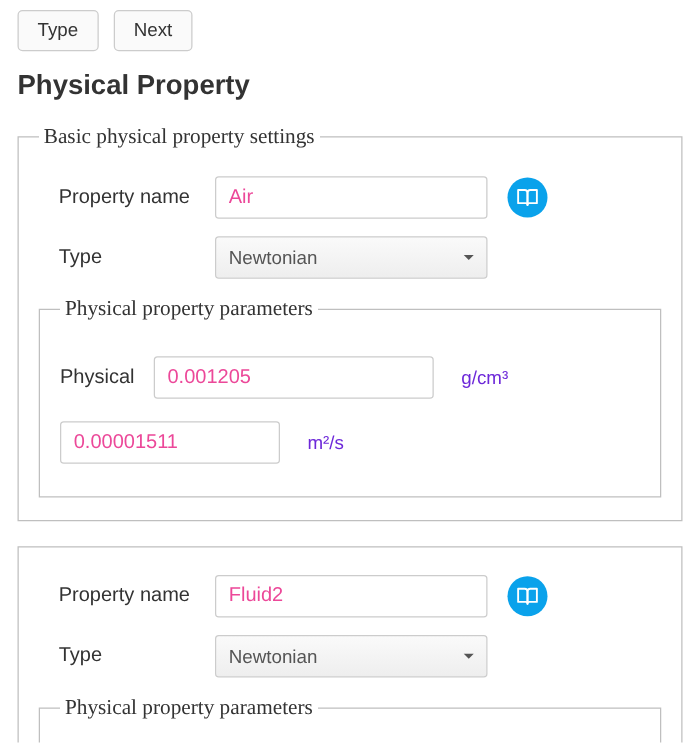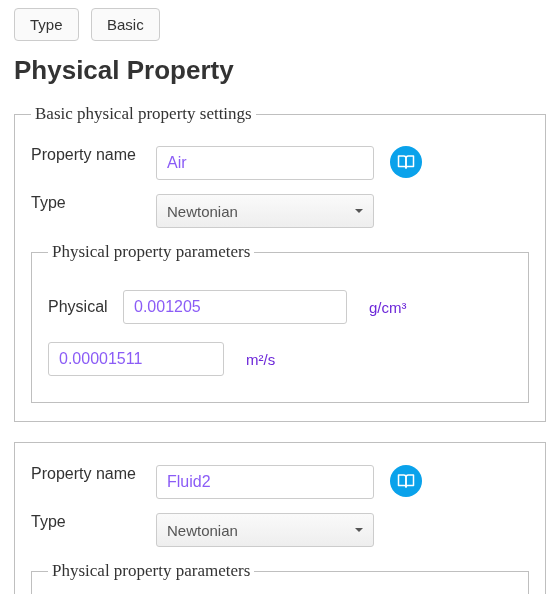--- a/index.html
+++ b/index.html
@@ -20,51 +20,51 @@
     padding: 7px 15px;
     border: 1px solid #ccc;
     border-radius: 4px;
     background: #fafafa;
     color: #333;
     font-size: 15px;
     cursor: pointer;
     margin-right: 8px;
   }
   h1 {
-    font-size: 26px;
+    font-size: 22px;
     font-weight: 700;
     margin: 6px 0 18px 0;
   }
   fieldset {
     border: 1px solid #bfbfbf;
     margin: 0 0 20px 0;
     padding: 14px 16px 16px 16px;
   }
   legend {
     font-size: 17px;
     color: #333;
     padding: 0 4px;
     font-family: Liberation Serif, serif;
   }
   .form-row {
     display: flex;
-    align-items: flex-start;
-    margin: 8px 0 14px 0;
+    align-items: center;
+    margin: 8px 0 14px 16px;
   }
   .form-label {
     width: 125px;
     font-size: 16px;
   }
   .input-text {
     height: 34px;
     border: 1px solid #ccc;
     border-radius: 3px;
     padding: 4px 10px;
     font-size: 16px;
-    color: #8b5cf6;
+    color: #ec4899;
     background: #fff;
   }
   .input-name { width: 218px; }
   .book-btn {
     width: 32px;
     height: 32px;
     border-radius: 50%;
     background: #0aa2eb;
     margin-left: 16px;
     display: flex;
@@ -110,21 +110,21 @@
     margin-left: 22px;
     font-size: 15px;
     color: #6d28d9;
   }
 </style>
 </head>
 <body>
 
 <div class="nav-buttons">
   <button class="btn">Type</button>
-  <button class="btn">Basic</button>
+  <button class="btn">Next</button>
 </div>
 
 <h1>Physical Property</h1>
 
 <fieldset>
   <legend>Basic physical property settings</legend>
 
   <div class="form-row">
     <div class="form-label">Property name</div>
     <input class="input-text input-name" value="Air" style="">

